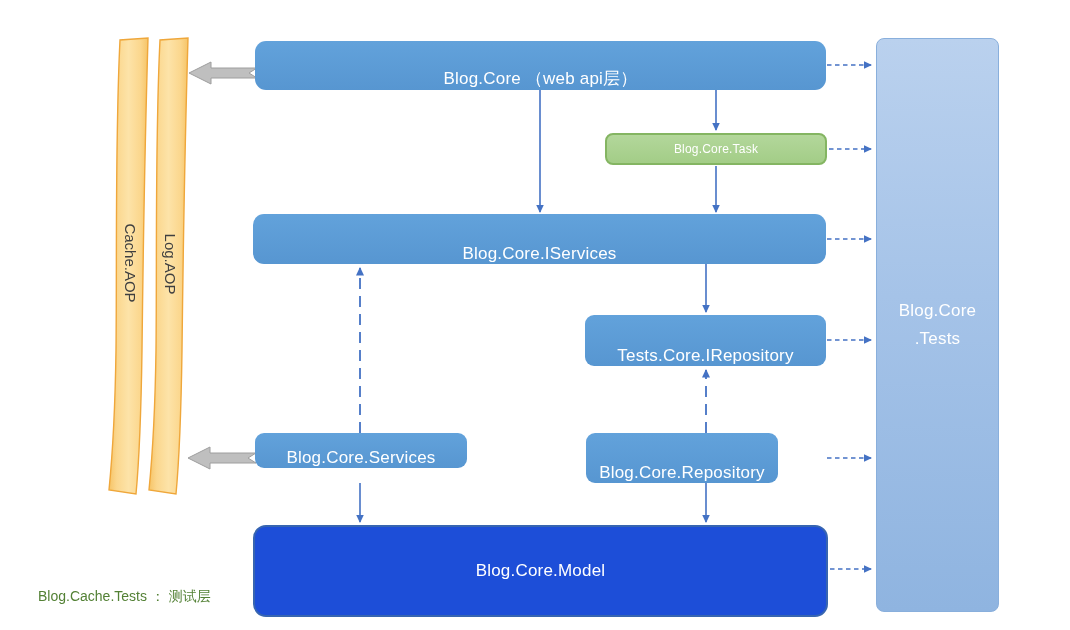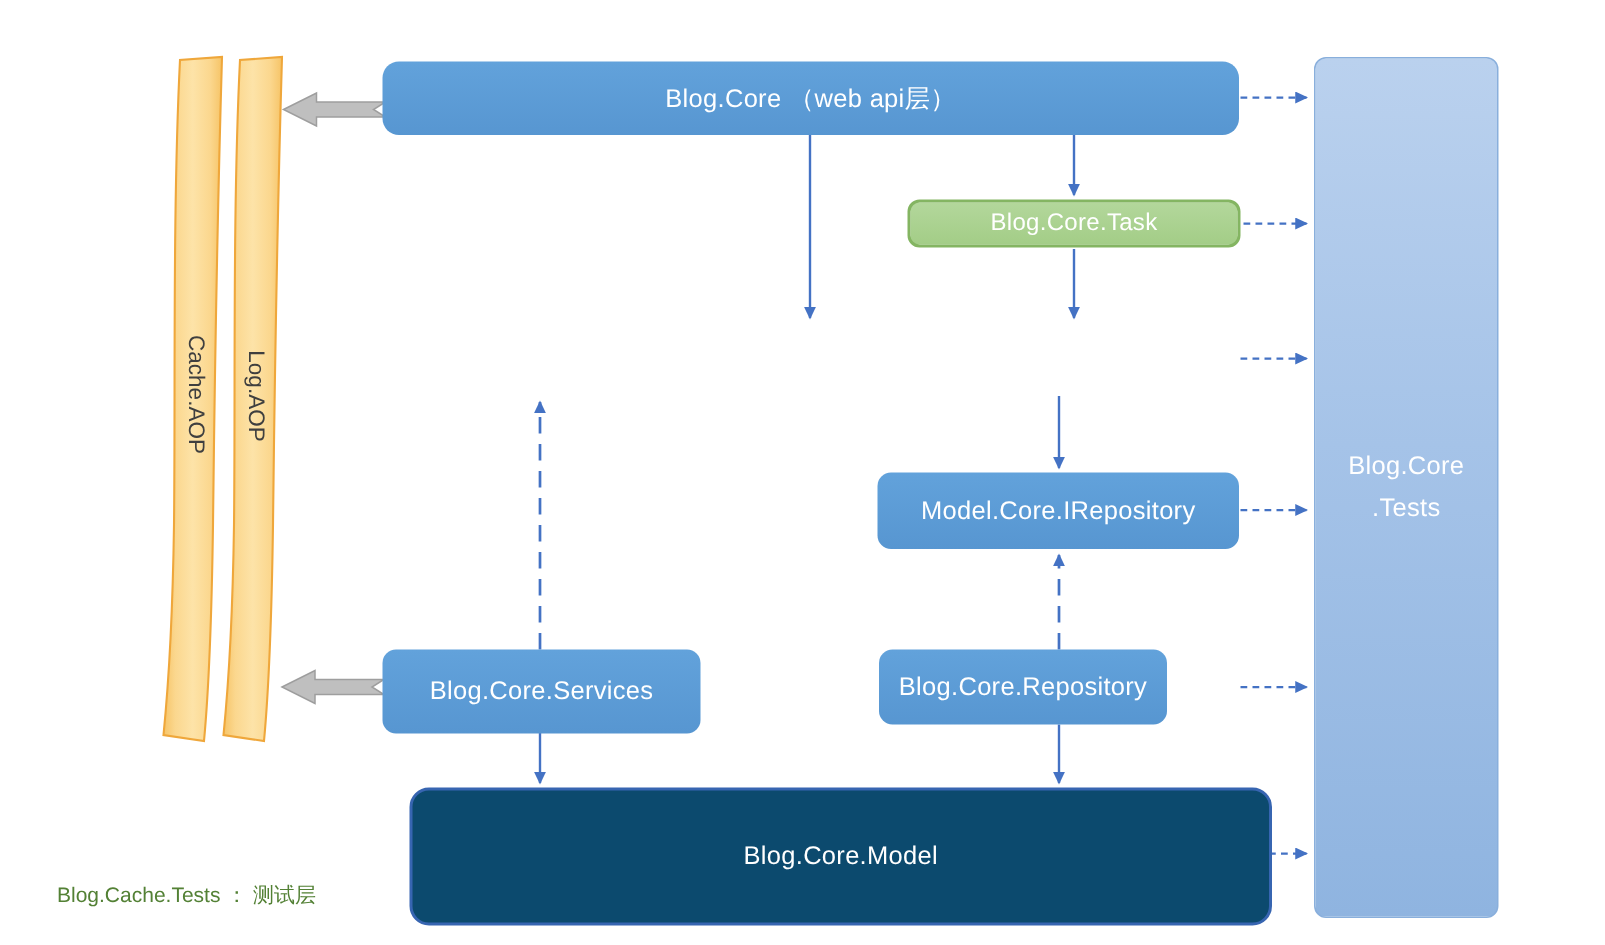--- a/index.html
+++ b/index.html
@@ -5,34 +5,34 @@
   html,body{margin:0;padding:0;background:#fff;}
   #canvas{
     position:relative;width:1070px;height:630px;overflow:hidden;background:#ffffff;
     font-family:"Liberation Sans", sans-serif;
   }
   #arrow-layer{position:absolute;left:0;top:0;width:1070px;height:630px;}
   .node{
     position:absolute;display:flex;align-items:center;justify-content:center;
     color:#ffffff;font-size:17px;letter-spacing:.2px;box-sizing:border-box;
   }
-  .blue{background:linear-gradient(180deg,#62A2DB 0%,#5796D1 100%);border-radius:9px;}
+  .blue{background:linear-gradient(180deg,#62A2DB 0%,#5796D1 100%);border-radius:9px;align-items:flex-end;}
   .node-webapi{left:255px;top:41px;width:571px;height:49px;border-radius:11px;}
   .node-iservices{left:253px;top:214px;width:573px;height:50px;border-radius:11px;}
   .node-irepository{left:585px;top:315px;width:241px;height:51px;}
-  .node-services{left:255px;top:433px;width:212px;height:56px;}
+  .node-services{left:255px;top:433px;width:212px;height:35px;}
   .node-repository{left:586px;top:433px;width:192px;height:50px;}
   .node-task{
-    left:605px;top:133px;width:222px;height:32px;font-size:16px;
+    left:605px;top:133px;width:222px;height:32px;font-size:12px;
     background:linear-gradient(180deg,#B3D79B 0%,#A3CD87 100%);
     border:2px solid #84B562;border-radius:8px;
   }
   .node-model{
     left:253px;top:525px;width:575px;height:92px;
-    background:#0c4a6e;border:2px solid #3765B1;border-radius:13px;margin-left:20px;
+    background:#1d4ed8;border:2px solid #3765B1;border-radius:13px;
   }
   .node-common{
     left:876px;top:38px;width:123px;height:574px;
     background:linear-gradient(180deg,#BAD1EE 0%,#A5C3E8 45%,#8FB4E0 100%);
     border:1.5px solid #89AFDC;border-radius:8px;
     flex-direction:column;line-height:28px;
   }
   .ribbon-label{
     position:absolute;width:130px;height:20px;display:flex;align-items:center;justify-content:center;
     color:#3F3F3F;font-size:15px;transform:rotate(90deg);white-space:nowrap;
@@ -91,23 +91,26 @@
   <div class="ribbon-label ribbon-label-log">Log.AOP</div>
 
   <div class="node blue node-webapi">
     <span>Blog.Core （web api层）</span>
   </div>
 
   <div class="node node-task">
     <span>Blog.Core.Task</span>
   </div>
 
+  <div class="node blue node-iservices">
+    <span>Blog.Core.IServices</span>
+  </div>
 
   <div class="node blue node-irepository">
-    <span>Model.Core.IRepository</span>
+    <span>Tests.Core.IRepository</span>
   </div>
 
   <div class="node blue node-services">
     <span>Blog.Core.Services</span>
   </div>
 
   <div class="node blue node-repository">
     <span>Blog.Core.Repository</span>
   </div>
 

